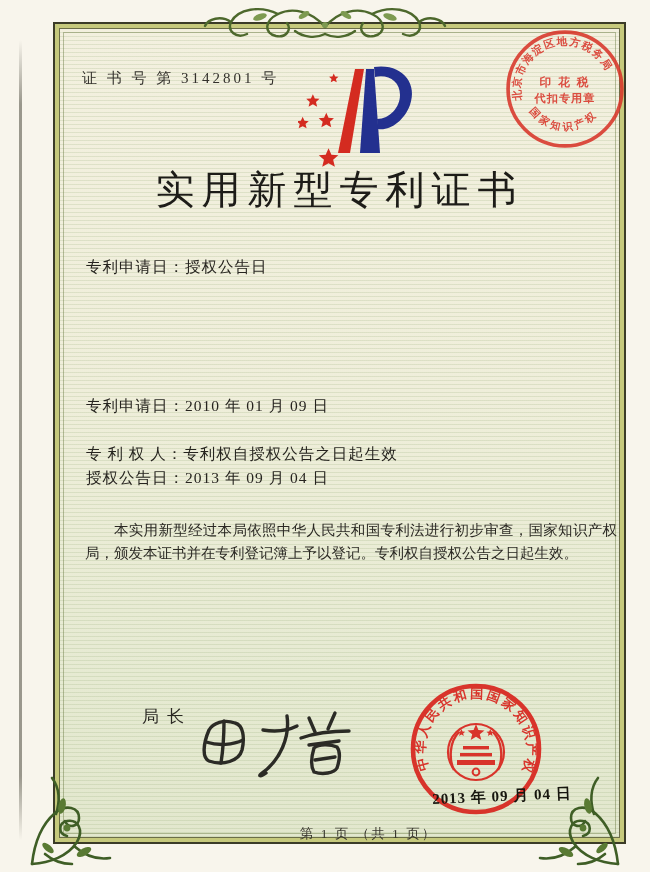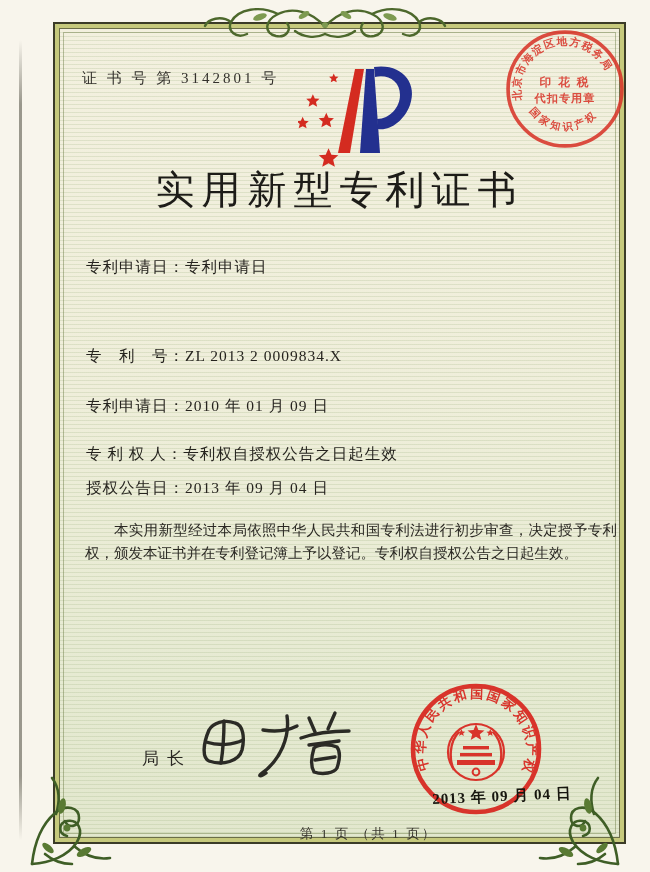--- a/index.html
+++ b/index.html
@@ -18,21 +18,21 @@
   .inner-line{position:absolute;inset:8px;border:1px solid rgba(104,120,64,.45);pointer-events:none;}
   .cert-number{position:absolute;left:27px;top:45px;font-size:15px;letter-spacing:3px;color:#33312c;}
   .logo{position:absolute;left:243px;top:33px;width:126px;height:110px;}
   .title{position:absolute;left:0;top:139px;width:100%;text-align:center;font-size:39px;font-weight:400;
     letter-spacing:7px;color:#1d1c18;}
   .field{position:absolute;left:31px;width:530px;font-size:15.5px;color:#26241f;letter-spacing:1px;white-space:nowrap;}
   .field .lab{color:#26241f;}
   .body-block{position:absolute;left:30px;top:495px;width:532px;font-size:14.5px;line-height:23.4px;
     color:#2a2823;text-align:justify;}
   .body-block p{margin:0;text-indent:2em;}
-  .sign-label{position:absolute;left:87px;top:723px;font-size:17px;letter-spacing:8px;color:#2a2823;text-align:center;}
+  .sign-label{position:absolute;left:87px;top:681px;font-size:17px;letter-spacing:8px;color:#2a2823;text-align:center;}
   .signature{position:absolute;left:132px;top:666px;width:170px;height:105px;}
   .sig-text{position:absolute;left:150px;top:700px;font-size:30px;opacity:0;}
   .seal{position:absolute;left:352px;top:656px;width:138px;height:138px;opacity:.92;}
   .seal-date{position:absolute;left:366px;top:763px;width:162px;text-align:center;font-size:15px;
     font-weight:700;color:#17160f;letter-spacing:1px;transform:rotate(-2.5deg);}
   .footer{position:absolute;left:0;top:801px;width:100%;text-align:center;font-size:13.5px;
     letter-spacing:2px;color:#3a382f;padding-left:29px;}
   .stamp-tr{position:absolute;left:504px;top:28px;width:122px;height:122px;opacity:.88;z-index:5;}
   .top-ornament{position:absolute;left:200px;top:1px;width:250px;height:46px;z-index:4;}
   .flourish{position:absolute;width:104px;height:108px;z-index:3;}
@@ -61,37 +61,34 @@
       </g>
       <g fill="#23308f">
         <path d="M68,12 L76,12 L82,96 L62,96 Z"></path>
         <path d="M76,10 C104,6 120,26 112,48 C106,64 92,74 80,72 L79,62 C92,62 102,50 102,38 C102,24 90,17 77,20 Z"></path>
       </g>
     </svg>
 
     <div class="title">实用新型专利证书</div>
 
     <div class="field" style="top:233px">
-      <span class="lab">专利申请日：</span><span>专利申请日</span>
-    </div>
-    <div class="field" style="top:322px">
-      <span class="lab">专　利　号：</span><span>ZL 2013 2 0009834.X</span>
+      <span class="lab">专利申请日：</span><span>授权公告日</span>
     </div>
     <div class="field" style="top:372px">
       <span class="lab">专利申请日：</span><span>2010 年 01 月 09 日</span>
     </div>
     <div class="field" style="top:420px">
       <span class="lab">专 利 权 人：</span><span>专利权自授权公告之日起生效</span>
     </div>
-    <div class="field" style="top:454px">
+    <div class="field" style="top:444px">
       <span class="lab">授权公告日：</span><span>2013 年 09 月 04 日</span>
     </div>
 
     <div class="body-block">
-      <p>本实用新型经过本局依照中华人民共和国专利法进行初步审查，决定授予专利权，颁发本证书并在专利登记簿上予以登记。专利权自授权公告之日起生效。</p>
+      <p>本实用新型经过本局依照中华人民共和国专利法进行初步审查，国家知识产权局，颁发本证书并在专利登记簿上予以登记。专利权自授权公告之日起生效。</p>
     </div>
 
     <div class="sign-label">局长</div>
 
     <svg class="signature" viewBox="0 0 170 105" aria-hidden="true">
       <g fill="none" stroke="#1c1b18" stroke-width="3.4" stroke-linecap="round" opacity="0.92">
         <path d="M22,40 C16,54 15,68 22,71 C36,76 52,71 55,60 C58,47 56,35 48,33 C37,29 26,33 22,40 Z"></path>
         <path d="M37,31 C37,44 36,60 34,73"></path>
         <path d="M19,52 C32,56 46,55 56,50"></path>
         <path d="M76,40 C88,42 100,41 110,36"></path>

